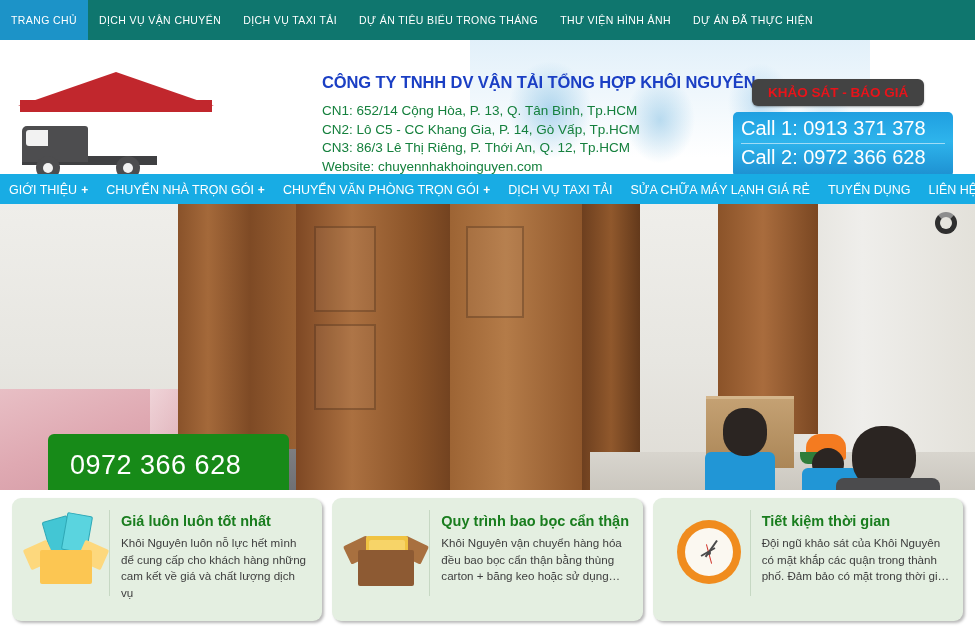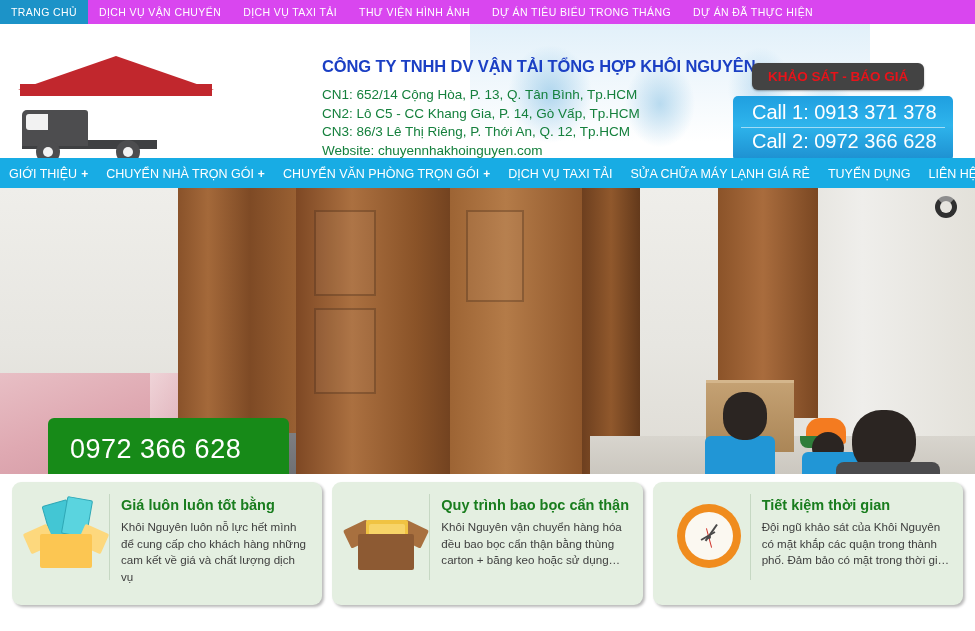--- a/index.html
+++ b/index.html
@@ -6,22 +6,22 @@
   html, body { margin: 0; padding: 0; }
   body {
     width: 975px; height: 631px;
     font-family: "Liberation Sans", sans-serif;
     background: #ffffff;
     overflow: hidden;
   }
 
   
   .topbar {
-    width: 975px; height: 24px;
-    background: #d946ef;
+    width: 975px; height: 40px;
+    background: #0f766e;
     display: flex; align-items: stretch;
     position: relative; z-index: 5;
   }
   .topbar-item {
     display: flex; align-items: center;
     padding: 0 11px;
     font-size: 10.5px;
     letter-spacing: .4px;
     color: #ffffff;
     white-space: nowrap;
@@ -119,21 +119,21 @@
     box-shadow: 0 1px 2px rgba(0,0,0,.35);
     white-space: nowrap; z-index: 3;
   }
   .callbox {
     position: absolute; left: 733px; top: 72px;
     width: 220px; border-radius: 5px;
     background: linear-gradient(180deg, #1f9fe0 0%, #2eb4ec 45%, #1d8fd0 100%);
     padding: 3px 0 5px 0; z-index: 2;
   }
   .call-line {
-    font-size: 20px; color: #ffffff; padding: 2px 8px 3px 19px; white-space: nowrap;
+    font-size: 20px; color: #ffffff; padding: 2px 8px 3px 8px; white-space: nowrap;
   }
   .call-divider { height: 1px; background: rgba(255,255,255,.55); margin: 0 8px; }
 
   
   .mainnav {
     width: 975px; height: 30px;
     background: #18ace4;
     display: flex; align-items: stretch;
     position: relative; z-index: 4;
   }
@@ -306,24 +306,24 @@
   <div class="topbar-item active">
       <span>TRANG CHỦ</span>
     </div>
   <div class="topbar-item">
       <span>DỊCH VỤ VẬN CHUYỂN</span>
     </div>
   <div class="topbar-item">
       <span>DỊCH VỤ TAXI TẢI</span>
     </div>
   <div class="topbar-item">
+      <span>DỰ ÁN TIÊU BIỂU TRONG THÁNG</span>
+    </div>
+  <div class="topbar-item">
       <span>THƯ VIỆN HÌNH ẢNH</span>
-    </div>
-  <div class="topbar-item">
-      <span>DỰ ÁN TIÊU BIỂU TRONG THÁNG</span>
     </div>
   <div class="topbar-item">
       <span>DỰ ÁN ĐÃ THỰC HIỆN</span>
     </div>
 </div>
 
 <div class="header">
   <div class="header-watermark"></div>
 
   <div class="logo">
@@ -430,21 +430,21 @@
 
   <div class="card">
     <div class="card-icon">
       <div class="i1-bill1"></div>
       <div class="i1-bill2"></div>
       <div class="i1-flap-l"></div>
       <div class="i1-flap-r"></div>
       <div class="i1-box-back"></div>
     </div>
     <div class="card-text">
-      <div class="card-title">Giá luôn luôn tốt bằng</div>
+      <div class="card-title">Giá luôn luôn tốt nhất</div>
       <div class="card-desc">Khôi Nguyên luôn nỗ lực hết mình để cung cấp cho khách hàng những cam kết về giá và chất lượng dịch vụ</div>
     </div>
   </div>
 
   <div class="card">
     <div class="card-icon">
       <div class="i2-flapl"></div>
       <div class="i2-flapr"></div>
       <div class="i2-inner"></div>
       <div class="i2-inner2"></div>

